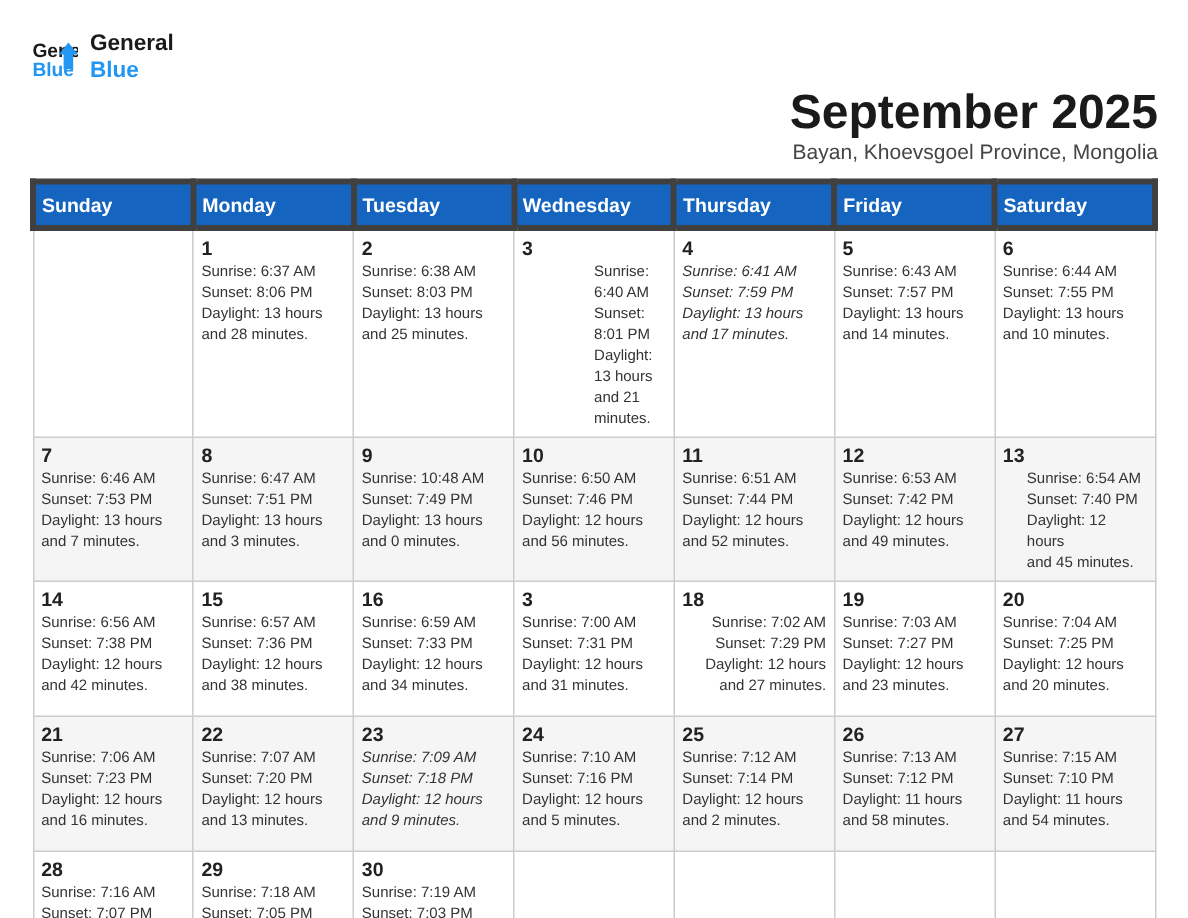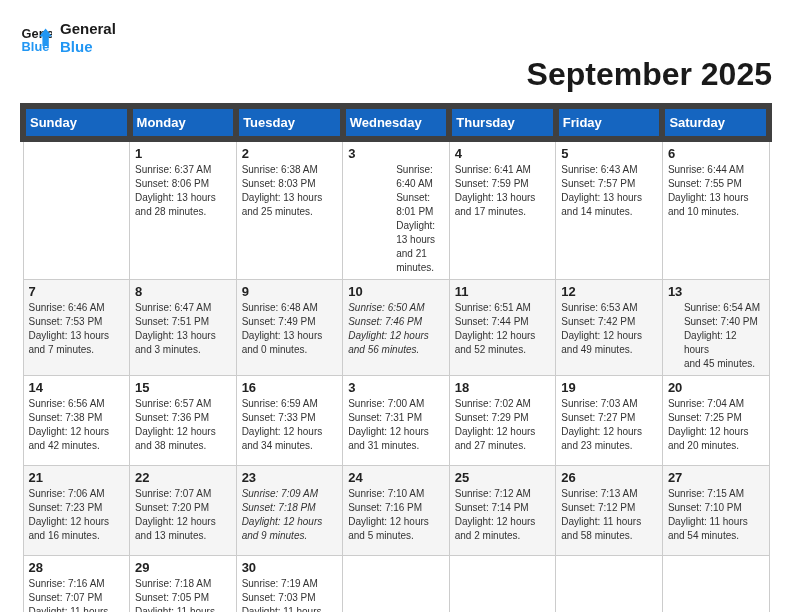--- a/index.html
+++ b/index.html
@@ -43,21 +43,21 @@
       border-collapse: collapse;
       table-layout: fixed;
     }
     thead th {
       background-color: #1565C0;
       color: #fff;
       font-size: 13px;
       font-weight: bold;
       padding: 6px 4px;
       text-align: left;
-      border: 6px solid #404040;
+      border: 4px solid #404040;
     }
     tbody td {
       border: 1px solid #ccc;
       vertical-align: top;
       padding: 4px 5px;
       font-size: 10.5px;
       color: #222;
       height: 90px;
     }
     .day-number {
@@ -92,20 +92,21 @@
     </svg>
     <div style="margin-left:4px;">
       <div style="font-size:15px; font-weight:bold; line-height:1.2;">
         <span style="color:#1a1a1a;">General</span><br>
         <span style="color:#2196F3;">Blue</span>
       </div>
     </div>
   </div>
   <div class="title-block">
     <div class="month-title">September 2025</div>
+    <div class="subtitle">Bayan, Khoevsgoel Province, Mongolia</div>
   </div>
 </div>
 
 <table>
   <thead>
     <tr>
     <th>Sunday</th>
         <th>Monday</th>
         <th>Tuesday</th>
         <th>Wednesday</th>
@@ -133,21 +134,21 @@
         </td>
         <td>
           <div class="day-number">3</div>
           <div class="cell-content" style="white-space: pre-line; margin-left: 48px;">Sunrise: 6:40 AM
 Sunset: 8:01 PM
 Daylight: 13 hours
 and 21 minutes.</div>
         </td>
         <td>
           <div class="day-number">4</div>
-          <div class="cell-content" style="white-space: pre-line;">Sunrise: 6:41 AM
+          <div class="cell-content" style="white-space: pre-line; font-style: italic;">Sunrise: 6:41 AM
 Sunset: 7:59 PM
 Daylight: 13 hours
 and 17 minutes.</div>
         </td>
         <td>
           <div class="day-number">5</div>
           <div class="cell-content" style="white-space: pre-line;">Sunrise: 6:43 AM
 Sunset: 7:57 PM
 Daylight: 13 hours
 and 14 minutes.</div>
@@ -170,28 +171,28 @@
         </td>
         <td>
           <div class="day-number">8</div>
           <div class="cell-content" style="white-space: pre-line;">Sunrise: 6:47 AM
 Sunset: 7:51 PM
 Daylight: 13 hours
 and 3 minutes.</div>
         </td>
         <td>
           <div class="day-number">9</div>
-          <div class="cell-content" style="white-space: pre-line;">Sunrise: 6:48 AM
+          <div class="cell-content" style="white-space: pre-line;">Sunrise: 10:48 AM
 Sunset: 7:49 PM
 Daylight: 13 hours
 and 0 minutes.</div>
         </td>
         <td>
           <div class="day-number">10</div>
-          <div class="cell-content" style="white-space: pre-line; font-style: italic;">Sunrise: 6:50 AM
+          <div class="cell-content" style="white-space: pre-line;">Sunrise: 6:50 AM
 Sunset: 7:46 PM
 Daylight: 12 hours
 and 56 minutes.</div>
         </td>
         <td>
           <div class="day-number">11</div>
           <div class="cell-content" style="white-space: pre-line;">Sunrise: 6:51 AM
 Sunset: 7:44 PM
 Daylight: 12 hours
 and 52 minutes.</div>
@@ -235,21 +236,21 @@
         </td>
         <td>
           <div class="day-number">3</div>
           <div class="cell-content" style="white-space: pre-line;">Sunrise: 7:00 AM
 Sunset: 7:31 PM
 Daylight: 12 hours
 and 31 minutes.</div>
         </td>
         <td>
           <div class="day-number">18</div>
-          <div class="cell-content" style="white-space: pre-line;">Sunrise: 7:02 AM
+          <div class="cell-content" style="white-space: pre-line; text-align: right;">Sunrise: 7:02 AM
 Sunset: 7:29 PM
 Daylight: 12 hours
 and 27 minutes.</div>
         </td>
         <td>
           <div class="day-number">19</div>
           <div class="cell-content" style="white-space: pre-line;">Sunrise: 7:03 AM
 Sunset: 7:27 PM
 Daylight: 12 hours
 and 23 minutes.</div>

